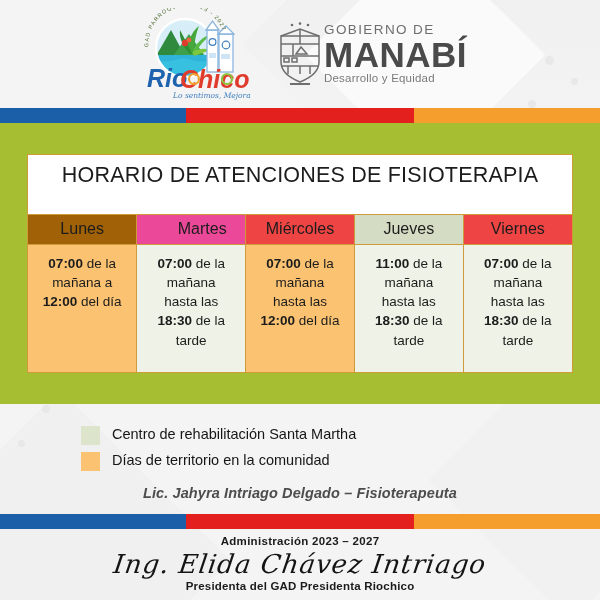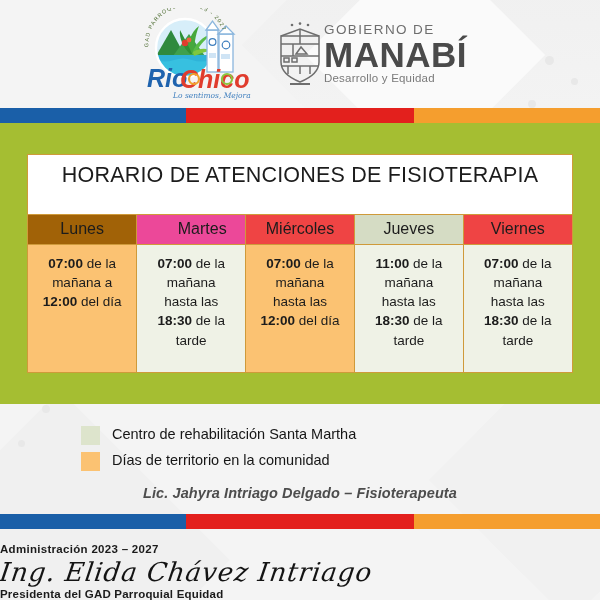--- a/index.html
+++ b/index.html
@@ -128,21 +128,21 @@
   .legend-label{font-size:14.5px;color:#161616;font-weight:500;}
   .therapist{
     text-align:center;
     font-size:14.5px;font-weight:700;font-style:italic;
     color:#4d4d4d;
     margin-top:14px;letter-spacing:0.1px;
   }
 
   
   .footer{
-    position:relative;text-align:left;padding-top:14px;
+    position:relative;text-align:center;padding-top:6px;
   }
   .admin{
     font-size:11.5px;font-weight:700;color:#1b1b1b;letter-spacing:0.3px;
   }
   .signature{
     font-family:"DejaVu Serif", serif;
     font-style:italic;
     font-size:26px;
     color:#141414;
     letter-spacing:1px;
@@ -334,16 +334,16 @@
 
   <div class="tribar" style="margin-top:13px;" id="tribar-bottom">
       <div class="seg" style="background: rgb(26, 95, 168); flex: 31 1 0%;"></div>
       <div class="seg" style="background: rgb(227, 32, 29); flex: 38 1 0%;"></div>
       <div class="seg" style="background: rgb(245, 158, 46); flex: 31 1 0%;"></div>
     </div>
 
   <div class="footer">
     <div class="admin">Administración 2023 – 2027</div>
     <div class="signature">Ing. Elida Chávez Intriago</div>
-    <div class="pres">Presidenta del GAD Parroquial Equidad</div>
+    <div class="pres">Presidenta del GAD Presidenta Riochico</div>
   </div>
 
 </div>
 
 </body></html>

